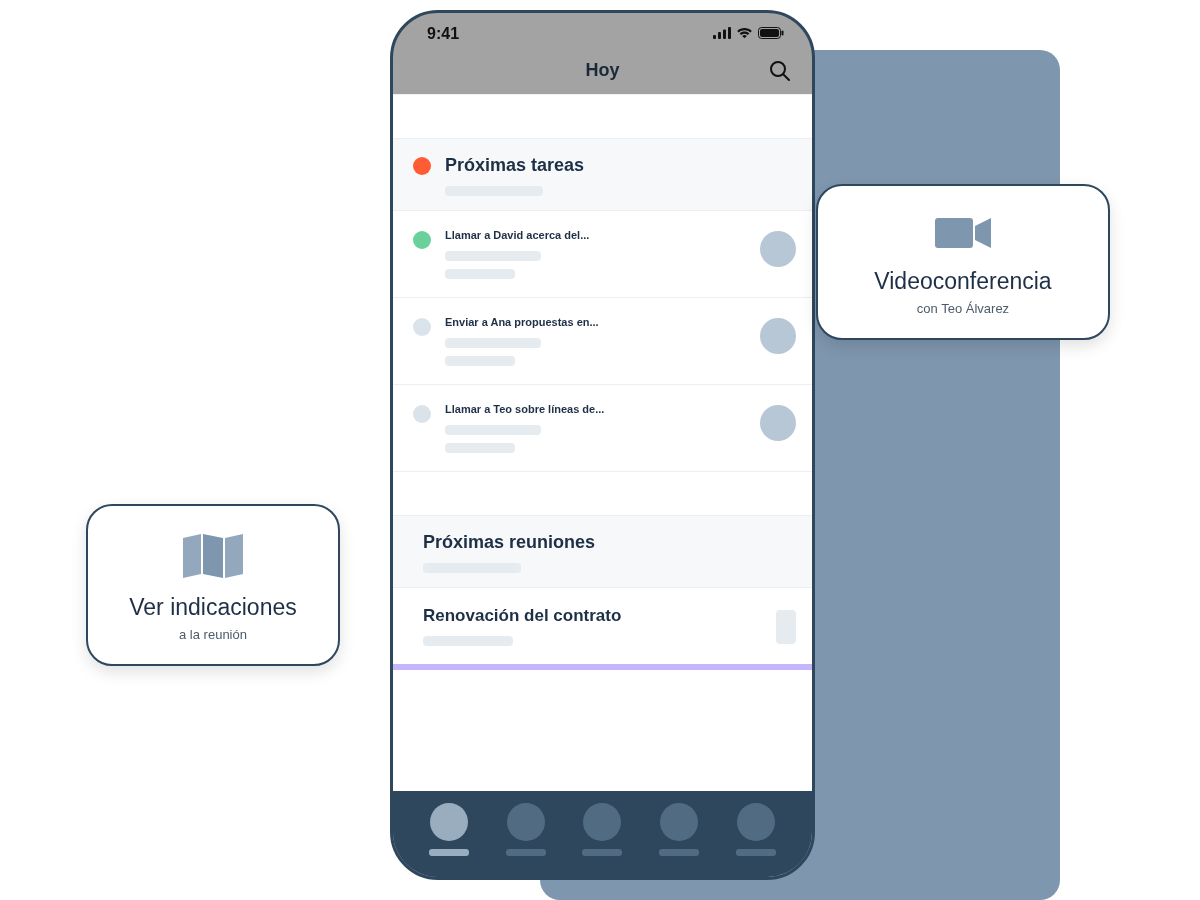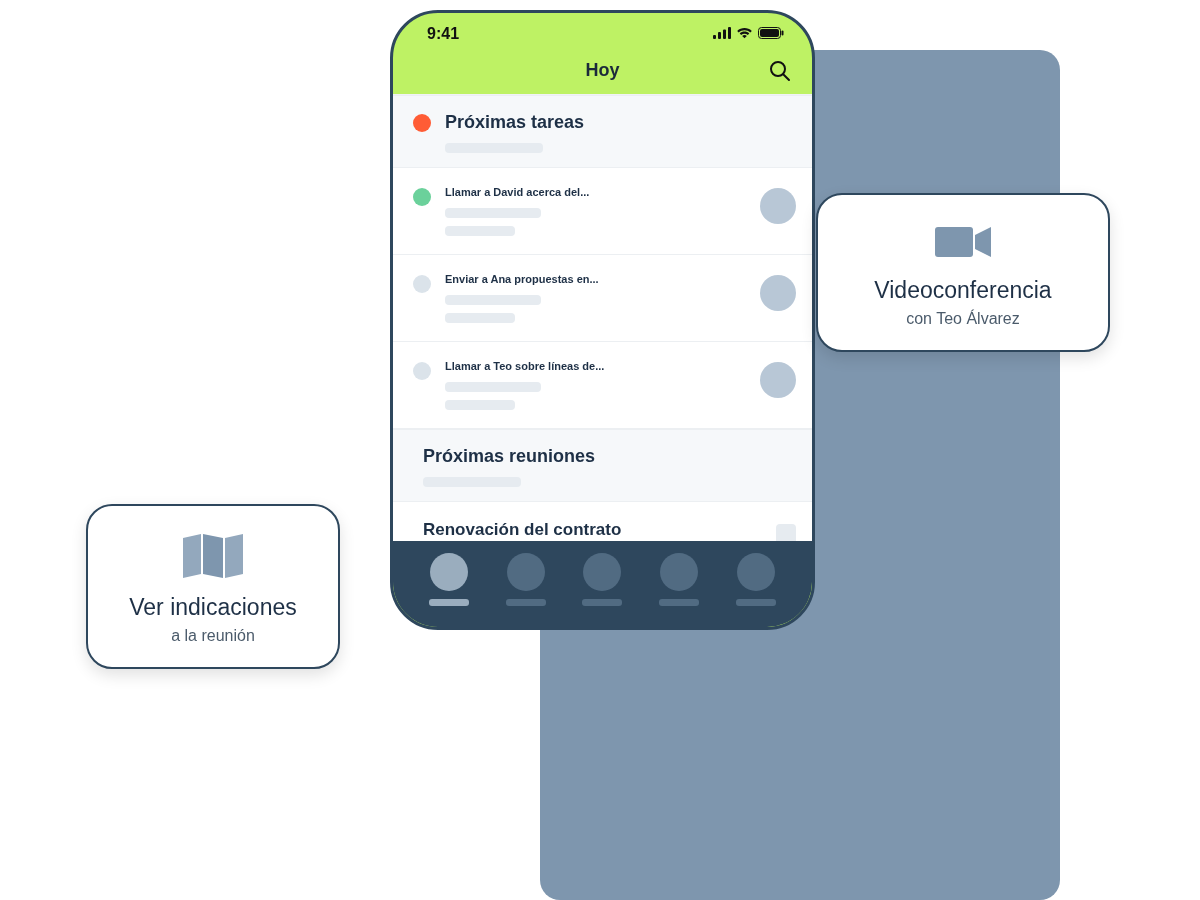--- a/index.html
+++ b/index.html
@@ -17,22 +17,22 @@
     width: 520px;
     height: 850px;
     background: #7e96ae;
     border-radius: 20px;
   }
   .phone {
     position: absolute;
     left: 390px;
     top: 10px;
     width: 425px;
-    height: 620px;
-    background: #bef264;
+    height: 870px;
+    background: #a3a3a3;
     border: 3px solid #2e475d;
     border-radius: 48px;
     overflow: hidden;
     display: flex;
     flex-direction: column;
   }
   .status-bar {
     height: 34px;
     padding: 8px 28px 0 34px;
     display: flex;
@@ -62,20 +62,21 @@
   }
   .content { flex: 1; overflow: hidden; background: #fff; }
   .section-header {
     background: #f6f8fa;
     border-top: 1px solid #eceff2;
     border-bottom: 1px solid #eceff2;
     padding: 16px 4px 14px 20px;
     display: flex;
     align-items: flex-start;
     gap: 14px;
+    margin-top: 43px;
   }
   .section-header.no-icon { padding-left: 30px; }
   .dot { width: 18px; height: 18px; border-radius: 50%; flex: 0 0 18px; margin-top: 2px; }
   .dot-orange { background: #ff5c35; }
   .sh-text .sh-title { font-size: 18px; font-weight: 700; color: #1e3046; }
   .skel { background: #e6ebf0; border-radius: 4px; height: 10px; }
   .sk-1 { width: 98px; margin-top: 10px; }
   .list-row {
     display: flex;
     align-items: flex-start;
@@ -137,23 +138,23 @@
     border: 2px solid #2e475d;
     border-radius: 26px;
     box-shadow: 0 6px 16px rgba(0,0,0,0.12);
     padding: 26px 32px 22px 32px;
     text-align: center;
     display: flex;
     flex-direction: column;
     align-items: center;
   }
   .callout .c-title { font-size: 23px; color: #1e3046; margin-top: 14px; font-weight: 400; }
-  .callout .c-sub   { font-size: 16px; color: #4b5b6b; margin-top: 6px; }
+  .callout .c-sub   { font-size: 13px; color: #4b5b6b; margin-top: 6px; }
   .callout-left  { left: 86px;  top: 504px; width: 254px; }
-  .callout-right { left: 816px; top: 193px; width: 294px; justify-content: center; }
+  .callout-right { left: 816px; top: 184px; width: 294px; justify-content: center; }
 
   .icon-map svg, .icon-video svg { display:block; }
 </style>
 </head>
 <body>
 
 <div class="backdrop"></div>
 
 <div class="phone">
 

